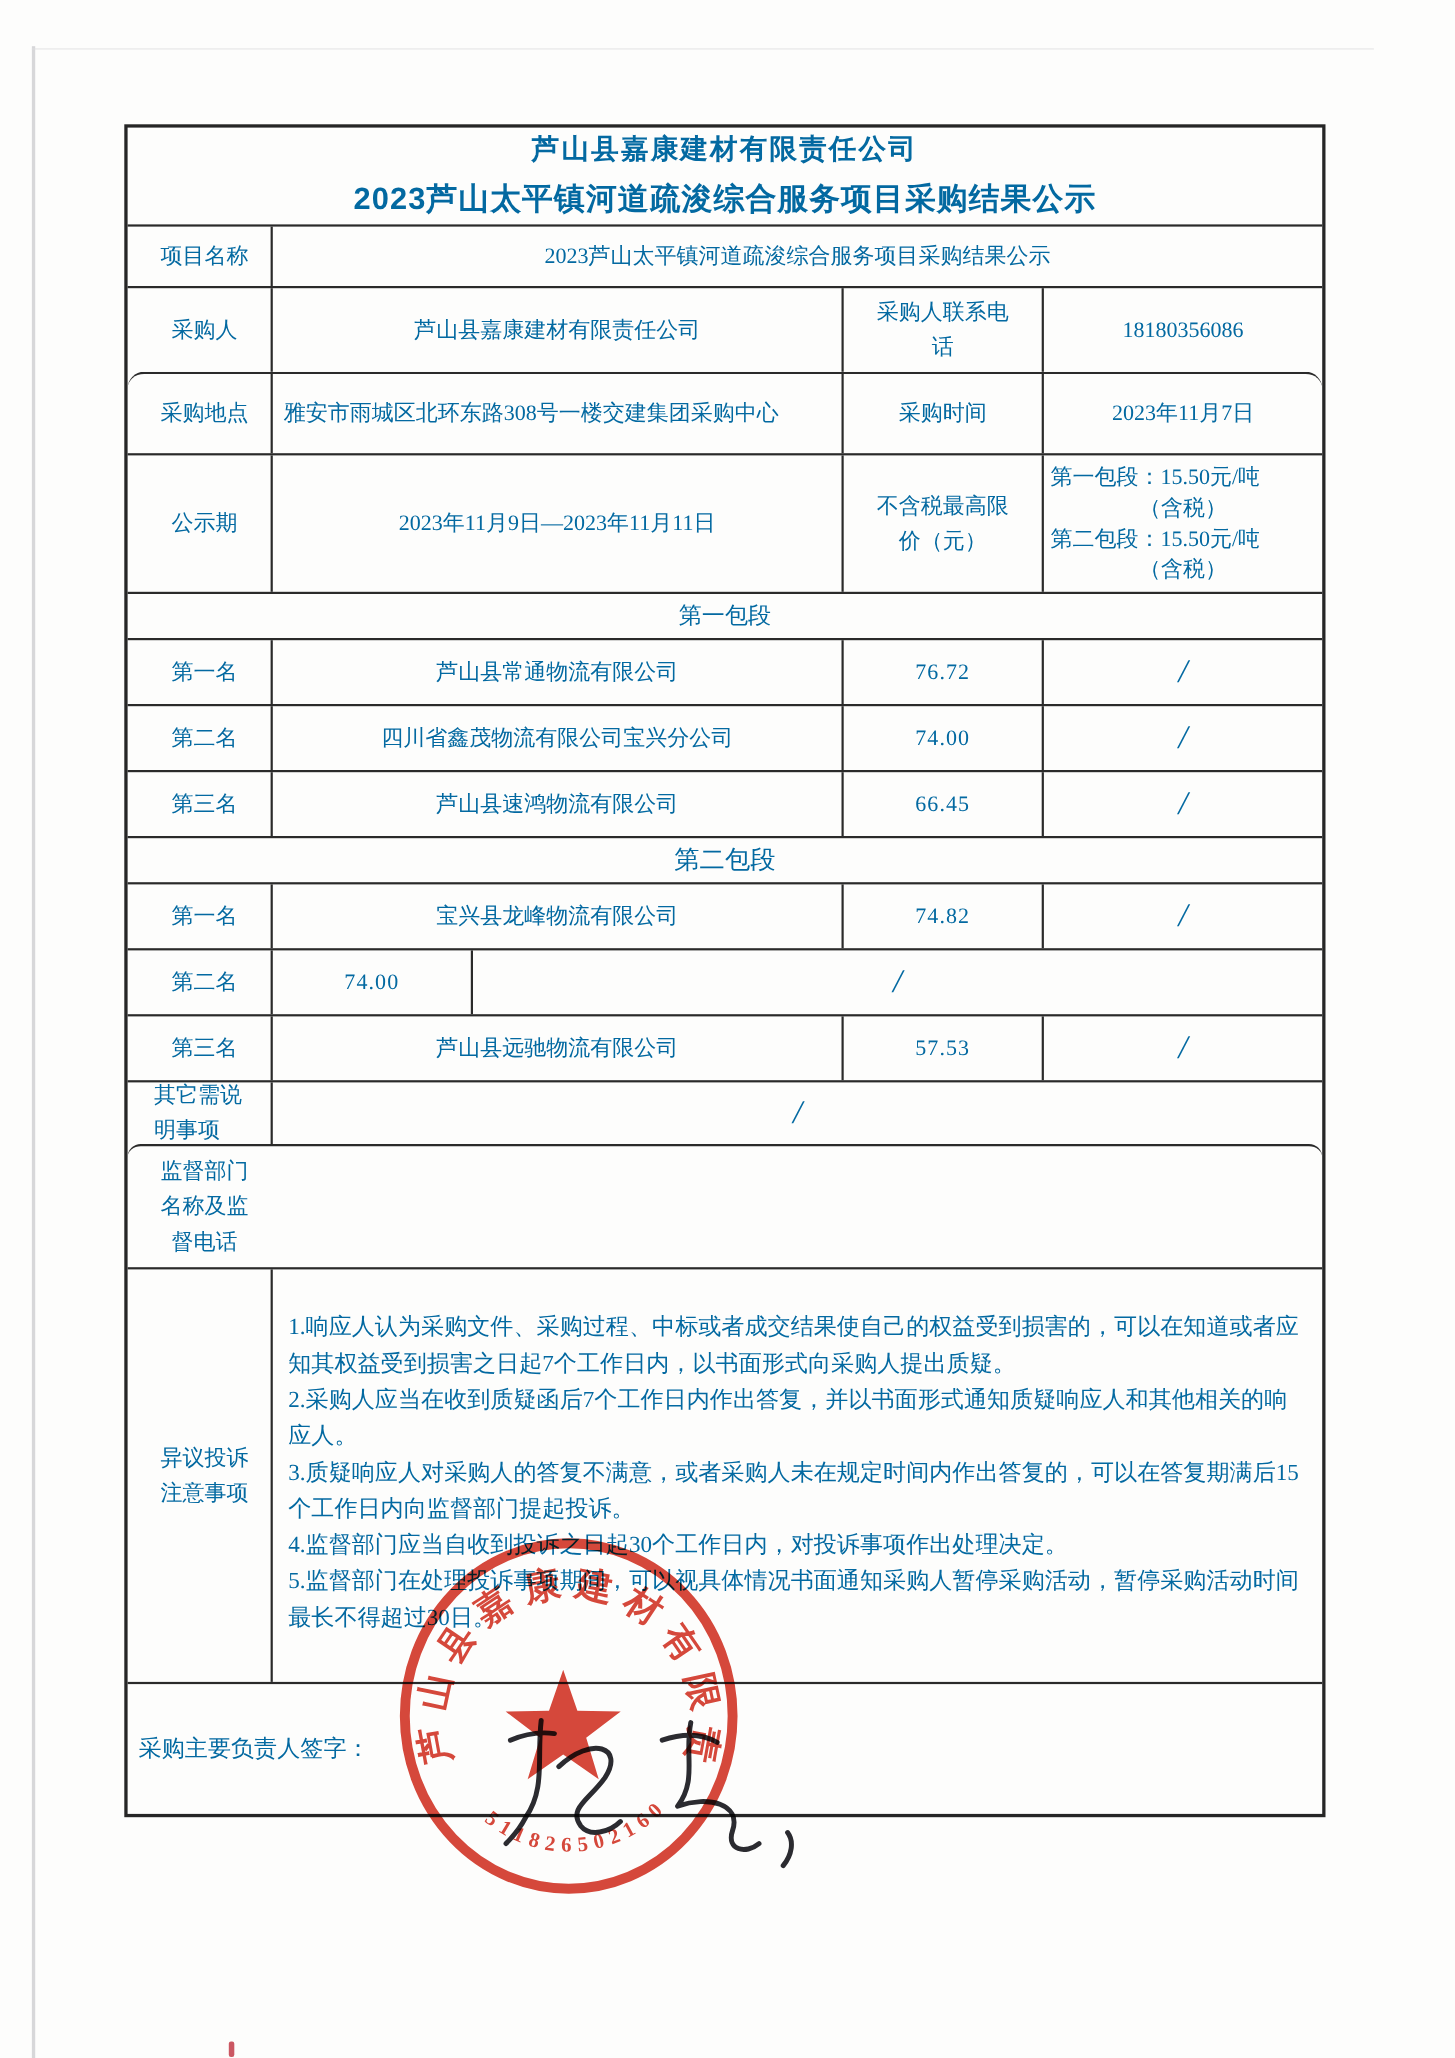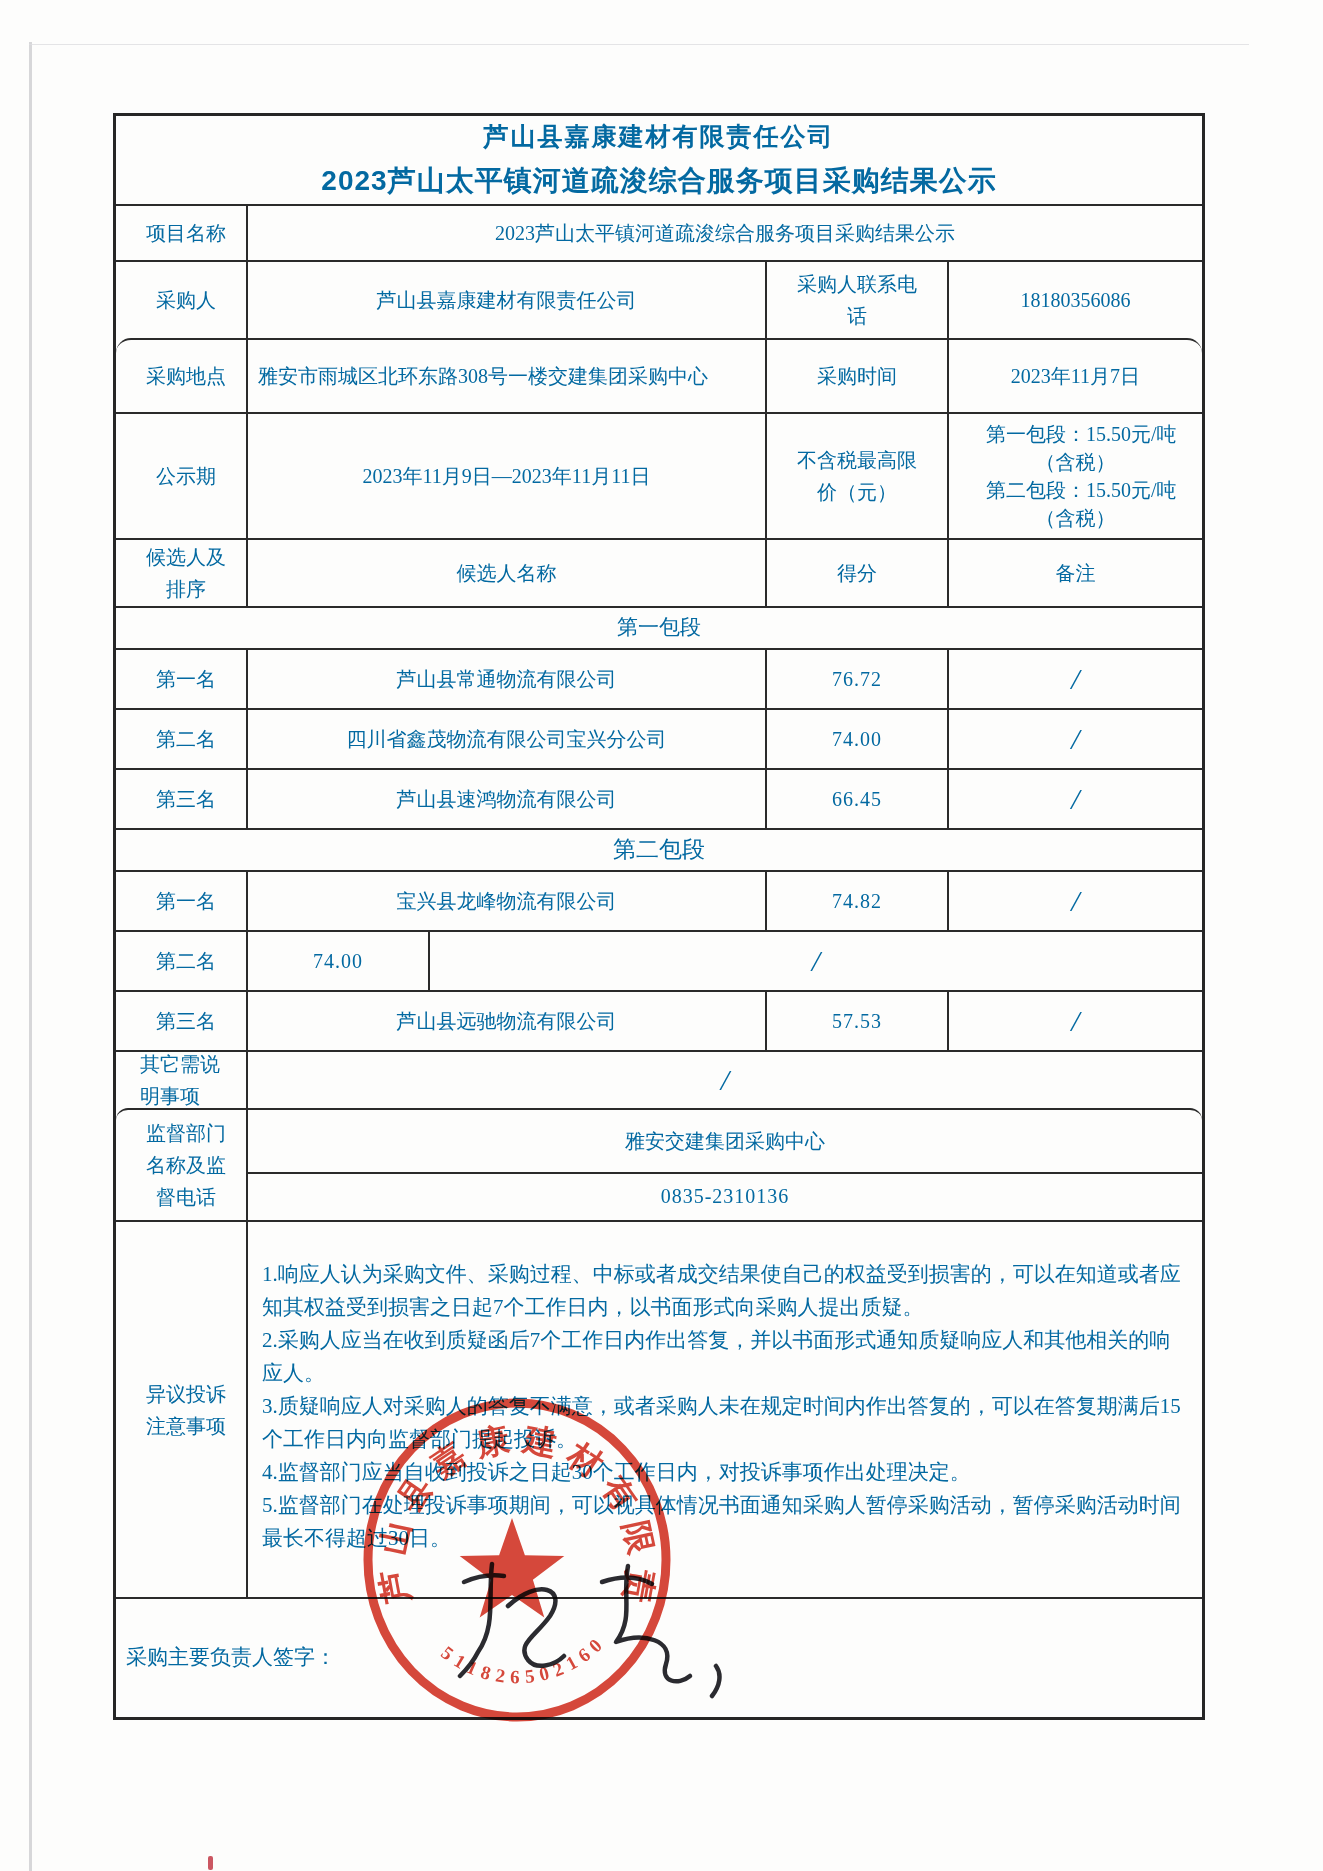--- a/index.html
+++ b/index.html
@@ -42,21 +42,21 @@
   .h-publicity{height:124px;}
   .h-candhead{height:66px;}
   .h-band{height:40px;}
   .h-cand{height:58px;}
   .h-other{height:56px;}
   .h-supervision{height:110px;border-radius:12px;}
   .h-objection{height:375px;}
   .h-signature{height:118px;}
 
   .price-lines{width:100%;padding:4px 6px;box-sizing:border-box;font-size:20px;line-height:28px;}
-  .price-main{text-align:left;margin-left:31px;}
+  .price-main{text-align:left;}
   .price-tax{text-align:center;}
 
   .slash{font-size:30px;font-weight:400;font-style:italic;line-height:1;}
   .score{letter-spacing:1px;}
 
   .sup-stack{display:flex;flex-direction:column;flex:1;}
   .sup-cell{flex:none;display:flex;align-items:center;justify-content:center;font-size:20px;box-sizing:border-box;}
   .sup-top{height:62px;}
   .sup-bottom{height:46px;border-top:2px solid #2a2a2a;letter-spacing:1px;}
 
@@ -118,28 +118,20 @@
       <div class="cell c4">
         <div class="price-lines">
           <div class="price-main">第一包段：15.50元/吨</div>
           <div class="price-tax">（含税）</div>
           <div class="price-main">第二包段：15.50元/吨</div>
           <div class="price-tax">（含税）</div>
         </div>
       </div>
     </div>
 
-    <div class="row h-candhead">
-      <div class="cell nb c1">
-        <span class="lblwrap">候选人及排序</span>
-      </div>
-      <div class="cell c2">候选人名称</div>
-      <div class="cell c3">得分</div>
-      <div class="cell c4">备注</div>
-    </div>
 
     <div class="row h-band">
       <div class="cell nb c234" style="font-size:21px">第一包段</div>
     </div>
 
     <div class="row h-cand">
       <div class="cell nb c1">第一名</div>
       <div class="cell c2">芦山县常通物流有限公司</div>
       <div class="cell c3 score">76.72</div>
       <div class="cell c4">
@@ -196,26 +188,20 @@
         <span class="lblwrap" style="text-align:left">其它需说明事项</span>
       </div>
       <div class="cell c234">
         <span class="slash">/</span>
       </div>
     </div>
 
     <div class="row h-supervision">
       <div class="cell nb c1">
         <span class="lblwrap">监督部门名称及监督电话</span>
-      </div>
-      <div class="cell c234" style="padding:0;border-left:2px solid #2a2a2a">
-        <div class="sup-stack" style="width:100%">
-          <div class="sup-cell sup-top">雅安交建集团采购中心</div>
-          <div class="sup-cell sup-bottom">0835-2310136</div>
-        </div>
       </div>
     </div>
 
     <div class="row h-objection">
       <div class="cell nb c1">
         <span class="lblwrap">异议投诉注意事项</span>
       </div>
       <div class="cell c234 objection-body">
         <p>1.响应人认为采购文件、采购过程、中标或者成交结果使自己的权益受到损害的，可以在知道或者应知其权益受到损害之日起7个工作日内，以书面形式向采购人提出质疑。</p>
         <p>2.采购人应当在收到质疑函后7个工作日内作出答复，并以书面形式通知质疑响应人和其他相关的响应人。</p>

